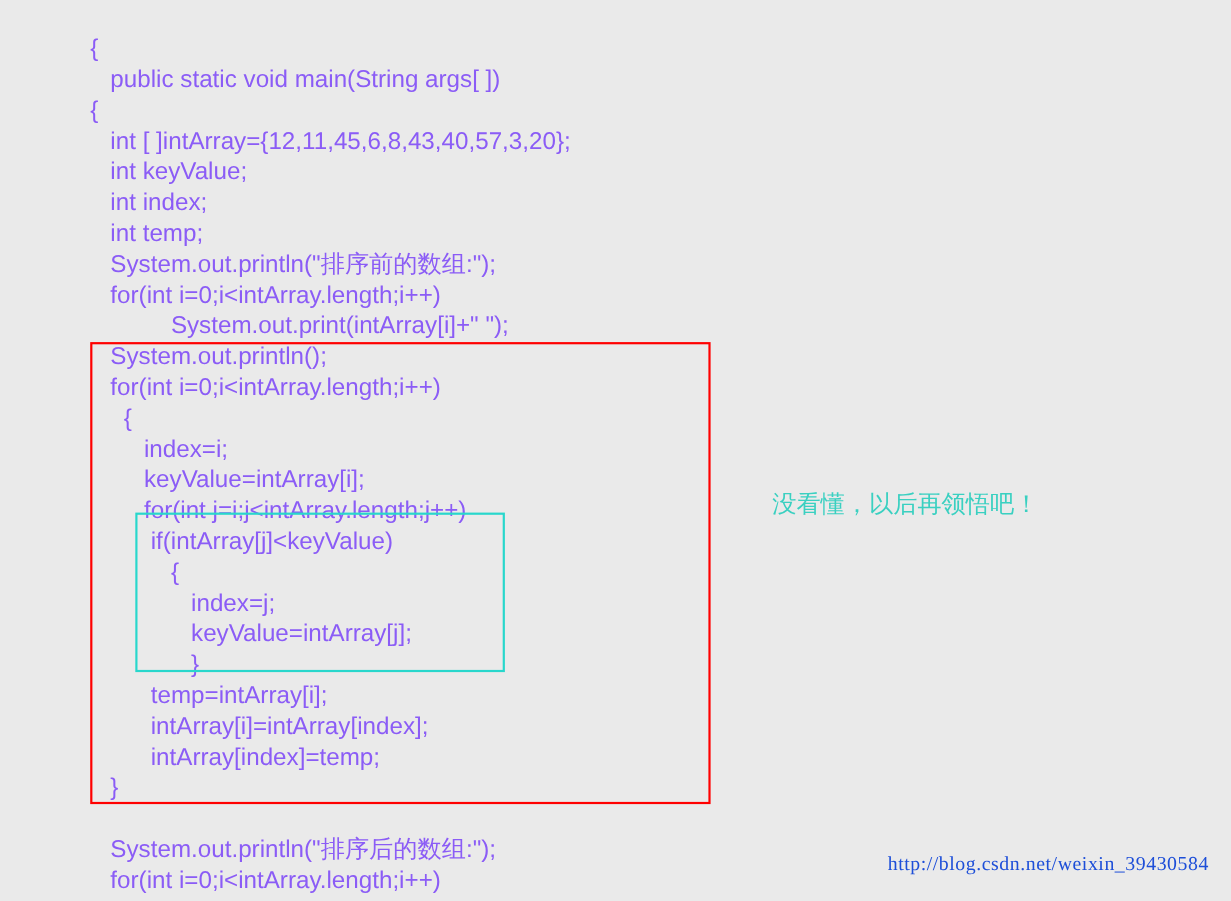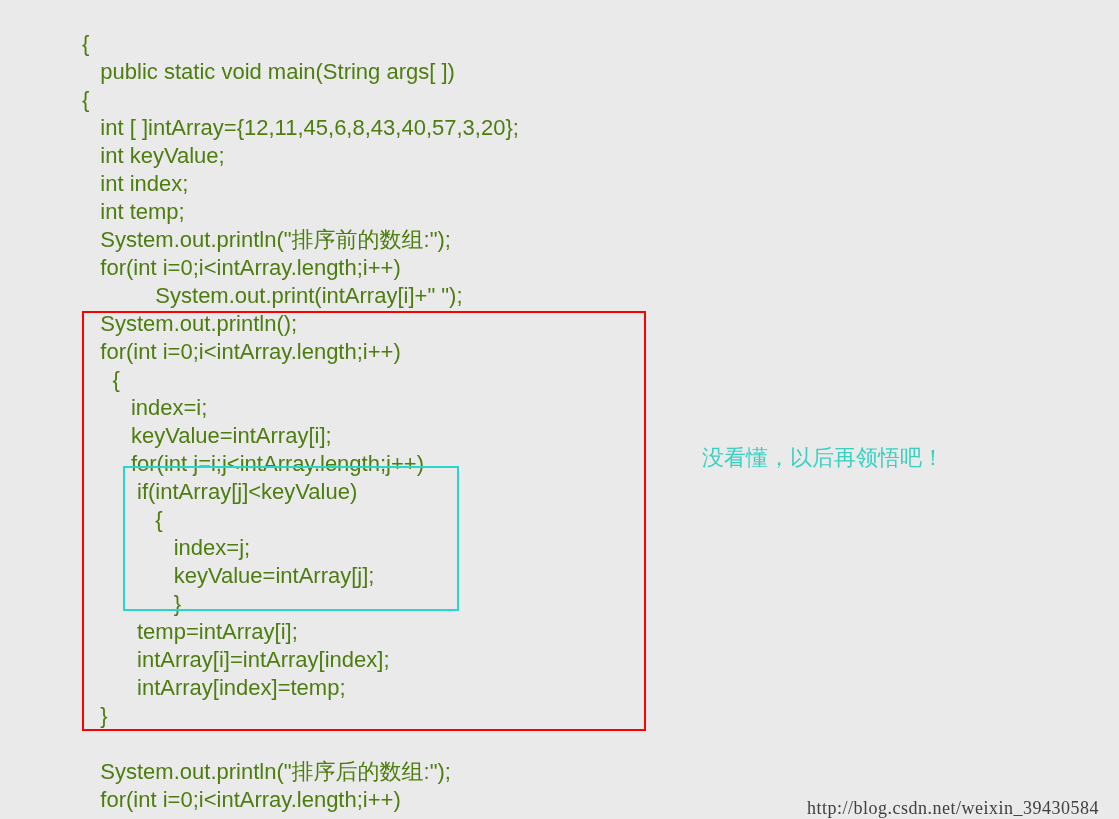--- a/index.html
+++ b/index.html
@@ -10,21 +10,21 @@
     background: #eaeaea;
     font-family: Arial, "Microsoft YaHei", sans-serif;
     overflow: hidden;
     position: relative;
   }
   .code-block {
     position: absolute;
     left: 82px;
     top: 2px;
     font-size: 22px;
-    color: #4d7c0f;
+    color: #8b5cf6;
     white-space: pre;
     line-height: 28px;
   }
   .red-box {
     position: absolute;
     border: 2px solid #ff0000;
     background: transparent;
     pointer-events: none;
   }
   .cyan-box {
@@ -35,22 +35,22 @@
   }
   .annotation {
     position: absolute;
     color: #3ad0c1;
     font-size: 22px;
     font-family: "Microsoft YaHei", sans-serif;
   }
   .watermark {
     position: absolute;
     right: 20px;
-    bottom: 0;
-    color: #404040;
+    bottom: 23px;
+    color: #1d4ed8;
     font-size: 18px;
     font-family: "SimSun", serif;
     letter-spacing: 0.5px;
   }
 </style>
 </head>
 <body>
 
 <div class="code-block">
 <span>{</span>

